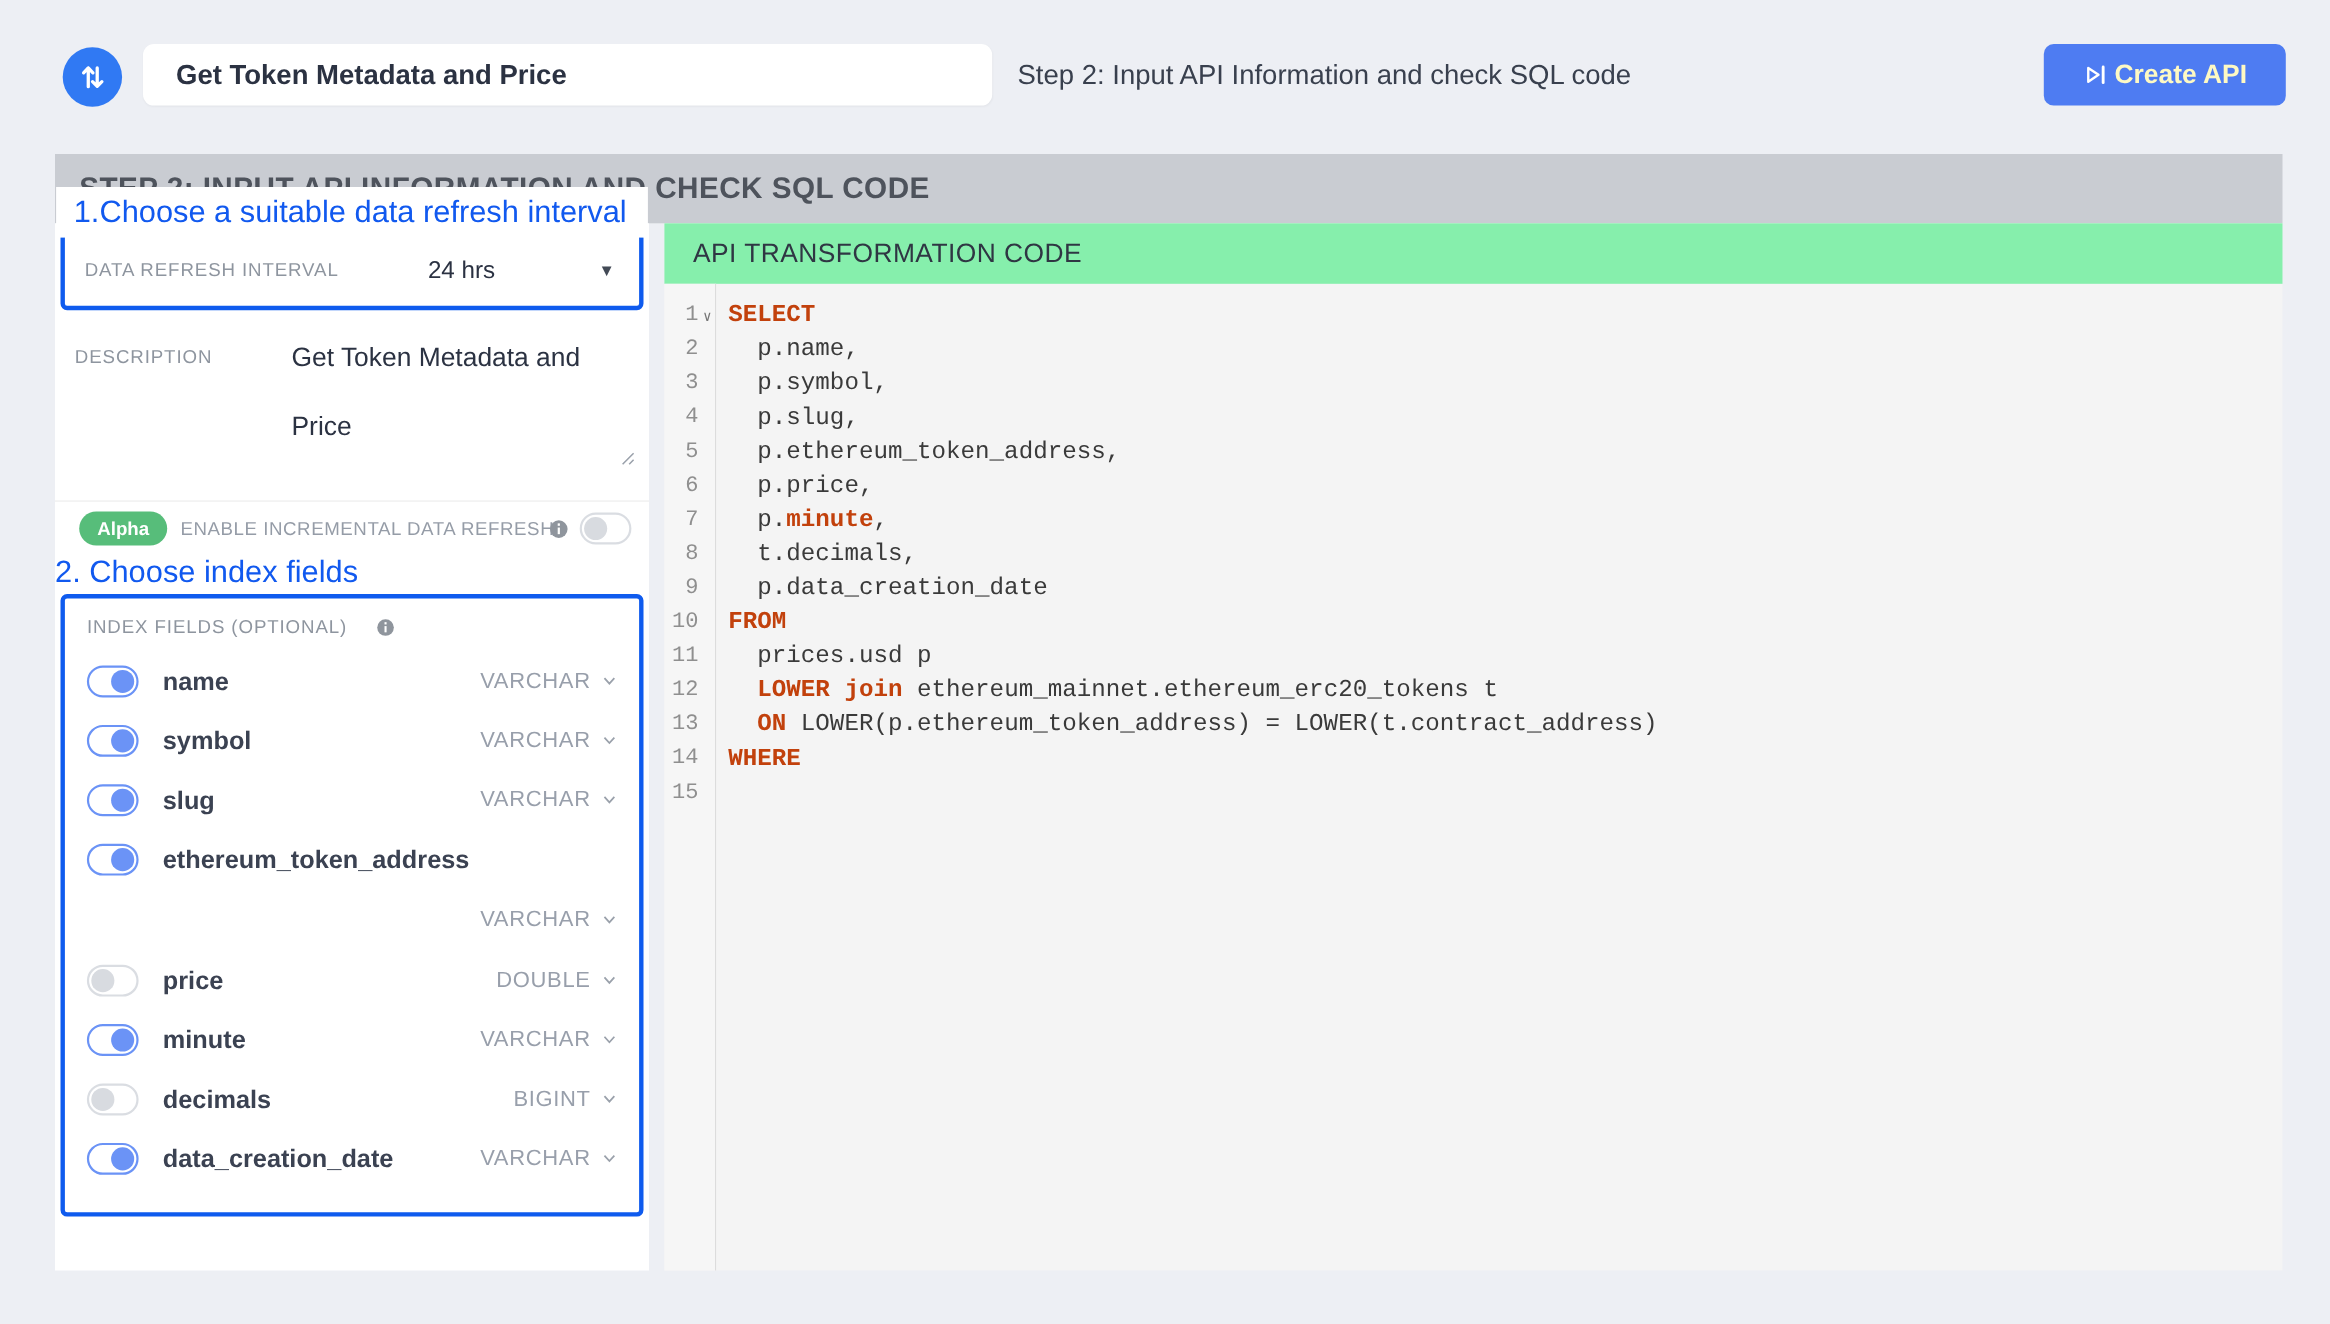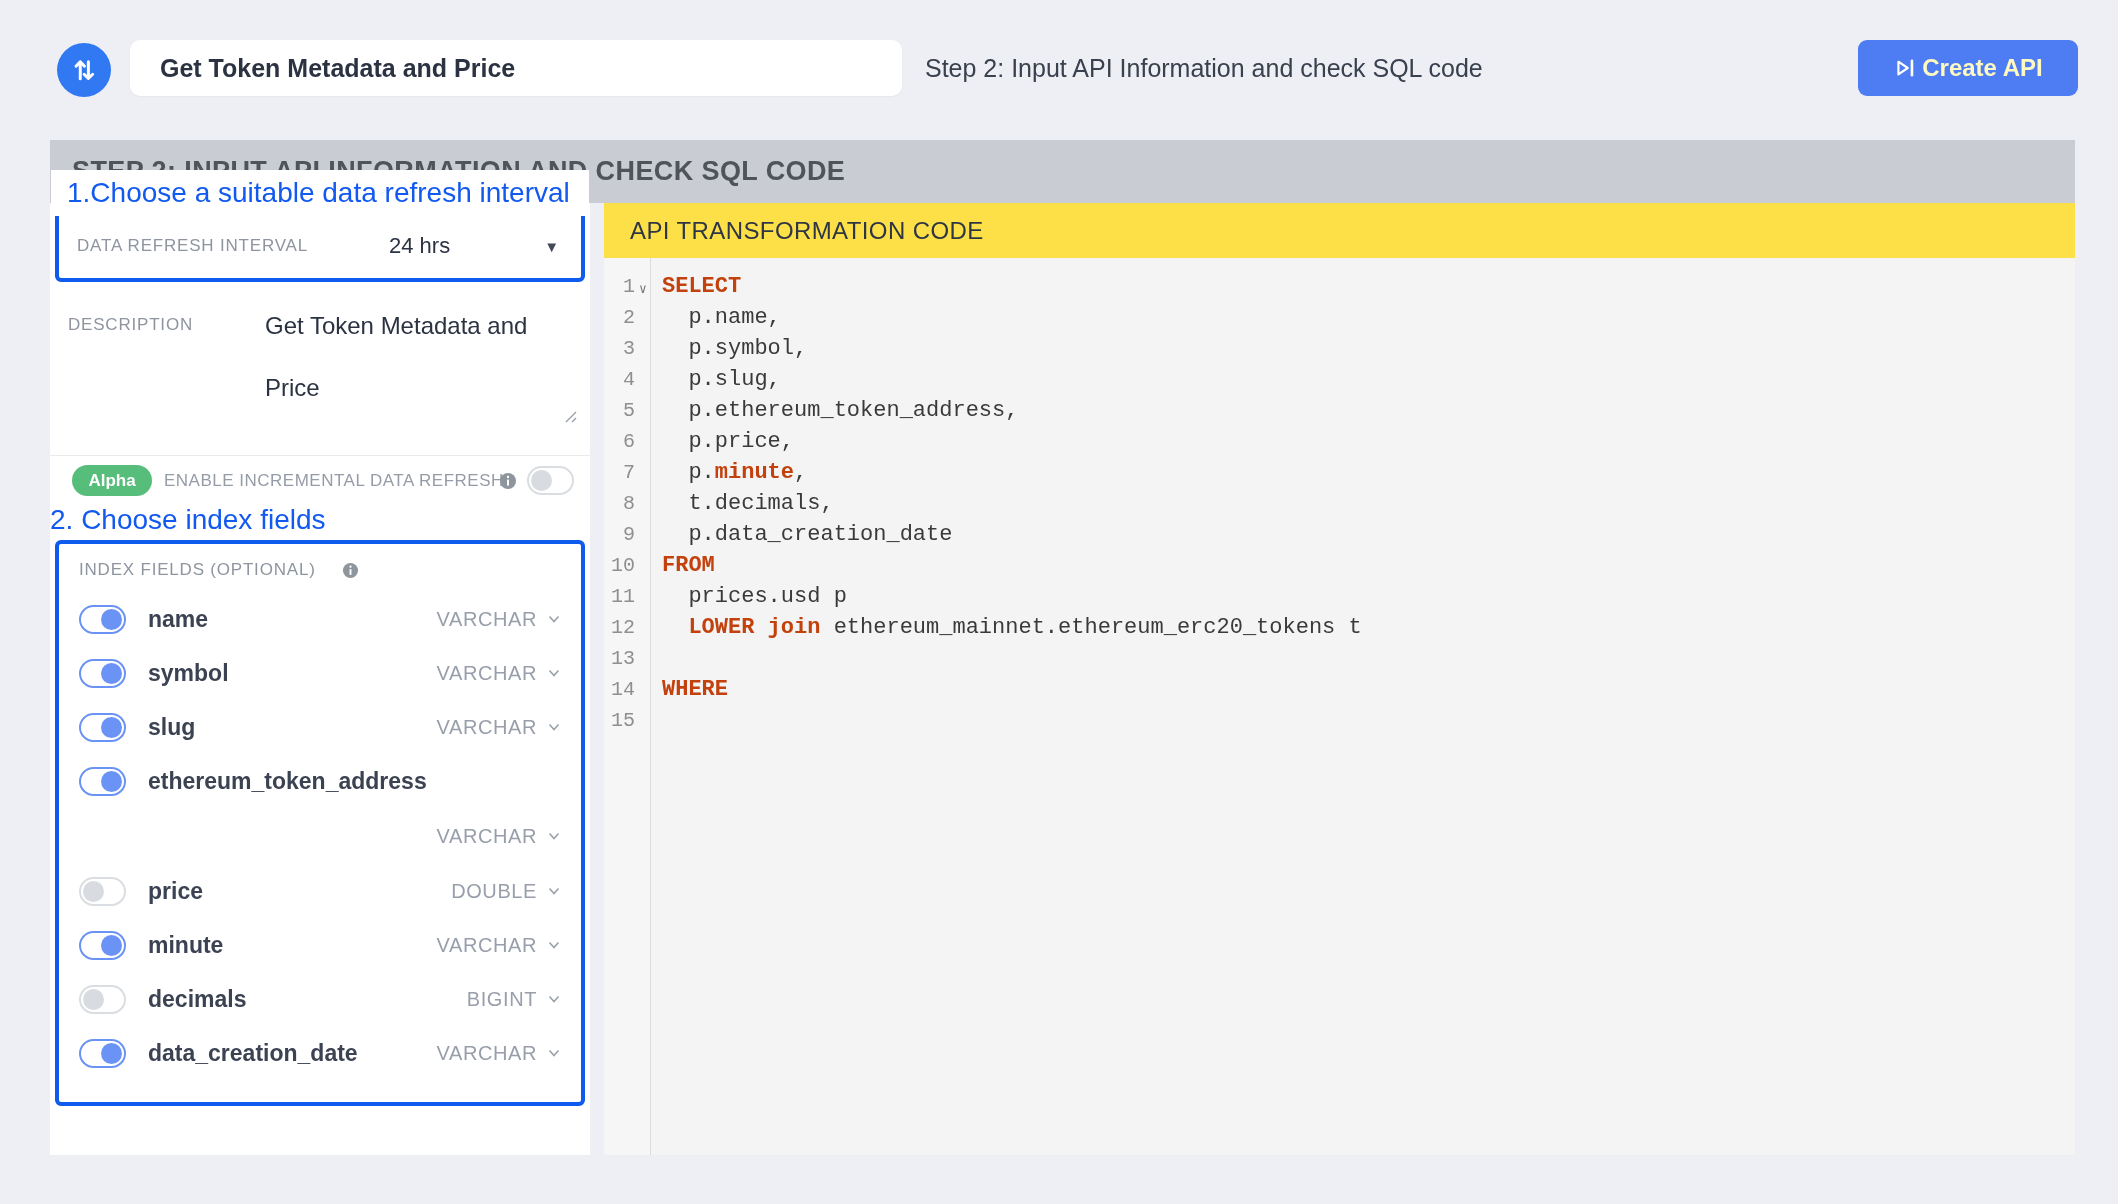--- a/index.html
+++ b/index.html
@@ -80,21 +80,21 @@
   .index-rows{margin:12px 20px 0 20px;}
   .field-row{display:flex;align-items:center;min-height:54px;}
   .field-row .fname{margin-left:22px;font-size:23px;font-weight:600;color:#3b4252;}
   .ftype{margin-left:auto;display:flex;align-items:center;gap:10px;cursor:pointer;}
   .ftype .tname{font-size:20px;color:#989fab;letter-spacing:0.6px;}
   .chev{width:14px;height:14px;flex:none;}
   .type-line{display:flex;justify-content:flex-end;min-height:56px;align-items:center;}
 
   
   .right-card{left:604px;top:203px;width:1471px;height:952px;background:#f4f4f4;}
-  .code-header{height:55px;background:#fde047;display:flex;align-items:center;}
+  .code-header{height:55px;background:#86efac;display:flex;align-items:center;}
   .code-header-title{margin-left:26px;font-size:24px;color:#2f3643;letter-spacing:0.4px;}
   .code-area{position:relative;height:897px;font-family:"Liberation Mono",monospace;}
   .gutter-bg{position:absolute;left:0;top:0;bottom:0;width:47px;background:#f6f6f6;border-right:1px solid #dcdcdc;}
   .code-lines{position:relative;padding-top:13px;}
   .code-line{display:flex;height:31px;align-items:center;white-space:pre;}
   .ln{width:31px;text-align:right;font-size:20px;color:#8f8f8f;flex:none;}
   .fold{width:16px;text-align:center;font-size:13px;color:#777;flex:none;padding-top:4px;}
   .ct{padding-left:11px;font-size:22px;}
   .tk-kw{color:#c2410c;font-weight:bold;}
   .tk-pl{color:#3a3a3a;}
@@ -281,18 +281,18 @@
         <div class="code-line"><span class="ln">3</span><span class="fold"></span><span class="ct"><span class="tk-pl">  p.symbol,</span></span></div>
         <div class="code-line"><span class="ln">4</span><span class="fold"></span><span class="ct"><span class="tk-pl">  p.slug,</span></span></div>
         <div class="code-line"><span class="ln">5</span><span class="fold"></span><span class="ct"><span class="tk-pl">  p.ethereum_token_address,</span></span></div>
         <div class="code-line"><span class="ln">6</span><span class="fold"></span><span class="ct"><span class="tk-pl">  p.price,</span></span></div>
         <div class="code-line"><span class="ln">7</span><span class="fold"></span><span class="ct"><span class="tk-pl">  p.</span><span class="tk-kw">minute</span><span class="tk-pl">,</span></span></div>
         <div class="code-line"><span class="ln">8</span><span class="fold"></span><span class="ct"><span class="tk-pl">  t.decimals,</span></span></div>
         <div class="code-line"><span class="ln">9</span><span class="fold"></span><span class="ct"><span class="tk-pl">  p.data_creation_date</span></span></div>
         <div class="code-line"><span class="ln">10</span><span class="fold"></span><span class="ct"><span class="tk-kw">FROM</span></span></div>
         <div class="code-line"><span class="ln">11</span><span class="fold"></span><span class="ct"><span class="tk-pl">  prices.usd p</span></span></div>
         <div class="code-line"><span class="ln">12</span><span class="fold"></span><span class="ct"><span class="tk-pl">  </span><span class="tk-kw">LOWER join</span><span class="tk-pl"> ethereum_mainnet.ethereum_erc20_tokens t</span></span></div>
-        <div class="code-line"><span class="ln">13</span><span class="fold"></span></div>
+        <div class="code-line"><span class="ln">13</span><span class="fold"></span><span class="ct"><span class="tk-pl">  </span><span class="tk-kw">ON</span><span class="tk-pl"> LOWER(p.ethereum_token_address) = LOWER(t.contract_address)</span></span></div>
         <div class="code-line"><span class="ln">14</span><span class="fold"></span><span class="ct"><span class="tk-kw">WHERE</span></span></div>
         <div class="code-line"><span class="ln">15</span><span class="fold"></span></div>
       </div>
   </div>
 </div>
 
 </body></html>

